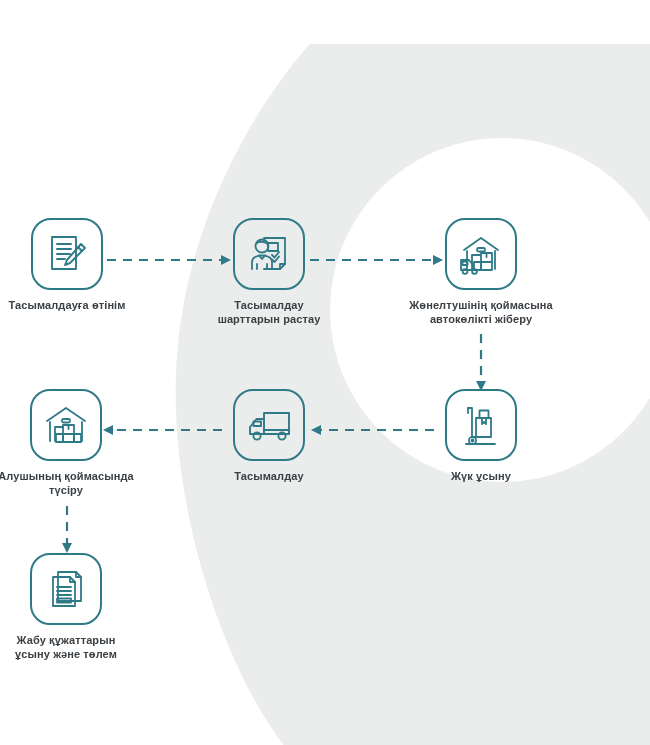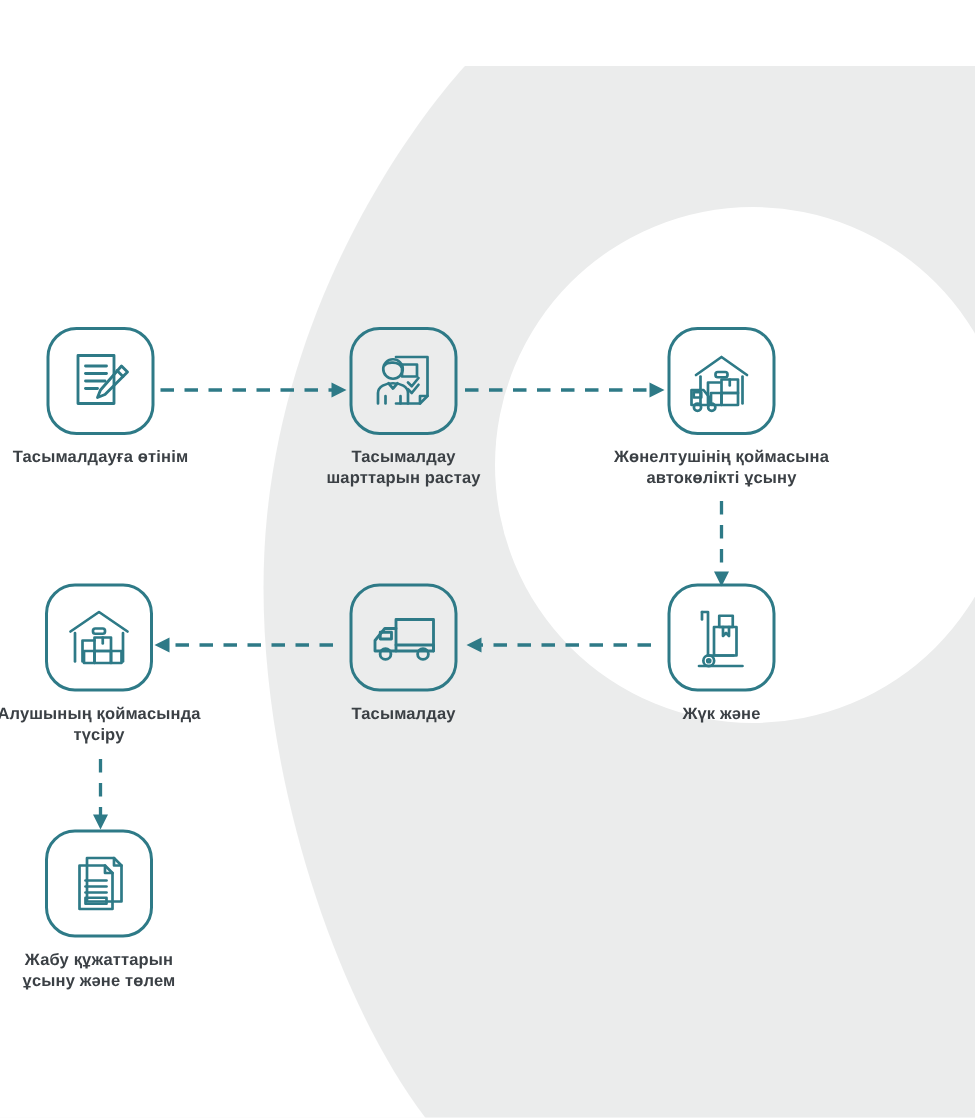--- a/index.html
+++ b/index.html
@@ -150,38 +150,38 @@
           <line x1="30.5" y1="24" x2="30.5" y2="28"></line>
           <rect x="25" y="33" width="11" height="8"></rect>
           <rect x="18" y="33" width="7" height="8"></rect>
           <path d="M 5 41 L 5 31 L 13 31 L 17 36 L 17 41 Z"></path>
           <path d="M 6.5 32.5 L 11.5 32.5 L 11.5 36 L 6.5 36 Z"></path>
           <circle cx="9" cy="42.5" r="2.4"></circle>
           <circle cx="18.5" cy="42.5" r="2.4"></circle>
         </svg>
       </div>
       <div class="node-label">Жөнелтушінің қоймасына
-автокөлікті ұсыну</div>
+автокөлікті жіберу</div>
     </div>
 
     <div class="node" style="left:401px; top:345px;">
       <div class="node-icon">
         <svg width="48" height="48" viewBox="0 0 48 48" fill="none" stroke="#2e7a87" stroke-width="1.8" stroke-linecap="round" stroke-linejoin="round">
           <path d="M 11 7 L 15 7 L 15 36"></path>
           <line x1="11" y1="7" x2="11" y2="12"></line>
           <line x1="15" y1="36" x2="32" y2="36"></line>
           <circle cx="15.5" cy="39.5" r="3.6"></circle>
           <circle cx="15.5" cy="39.5" r="1"></circle>
           <rect x="19" y="17" width="15" height="19"></rect>
           <rect x="22.5" y="9.5" width="9" height="7.5"></rect>
           <path d="M 25 17 L 25 23 L 27 21 L 29 23 L 29 17"></path>
           <line x1="9" y1="43" x2="38" y2="43"></line>
         </svg>
       </div>
-      <div class="node-label">Жүк және</div>
+      <div class="node-label">Жүк ұсыну</div>
     </div>
 
     <div class="node" style="left:189px; top:345px;">
       <div class="node-icon">
         <svg width="50" height="50" viewBox="0 0 50 50" fill="none" stroke="#2e7a87" stroke-width="1.9" stroke-linecap="round" stroke-linejoin="round">
           <rect x="20" y="13" width="25" height="21"></rect>
           <path d="M 20 19 L 12.5 19 L 6 27 L 6 34 L 20 34"></path>
           <path d="M 9.5 21.5 L 17 21.5 L 17 26 L 9.5 26 Z"></path>
           <line x1="20" y1="30" x2="45" y2="30"></line>
           <circle cx="13" cy="36" r="3.6"></circle>

